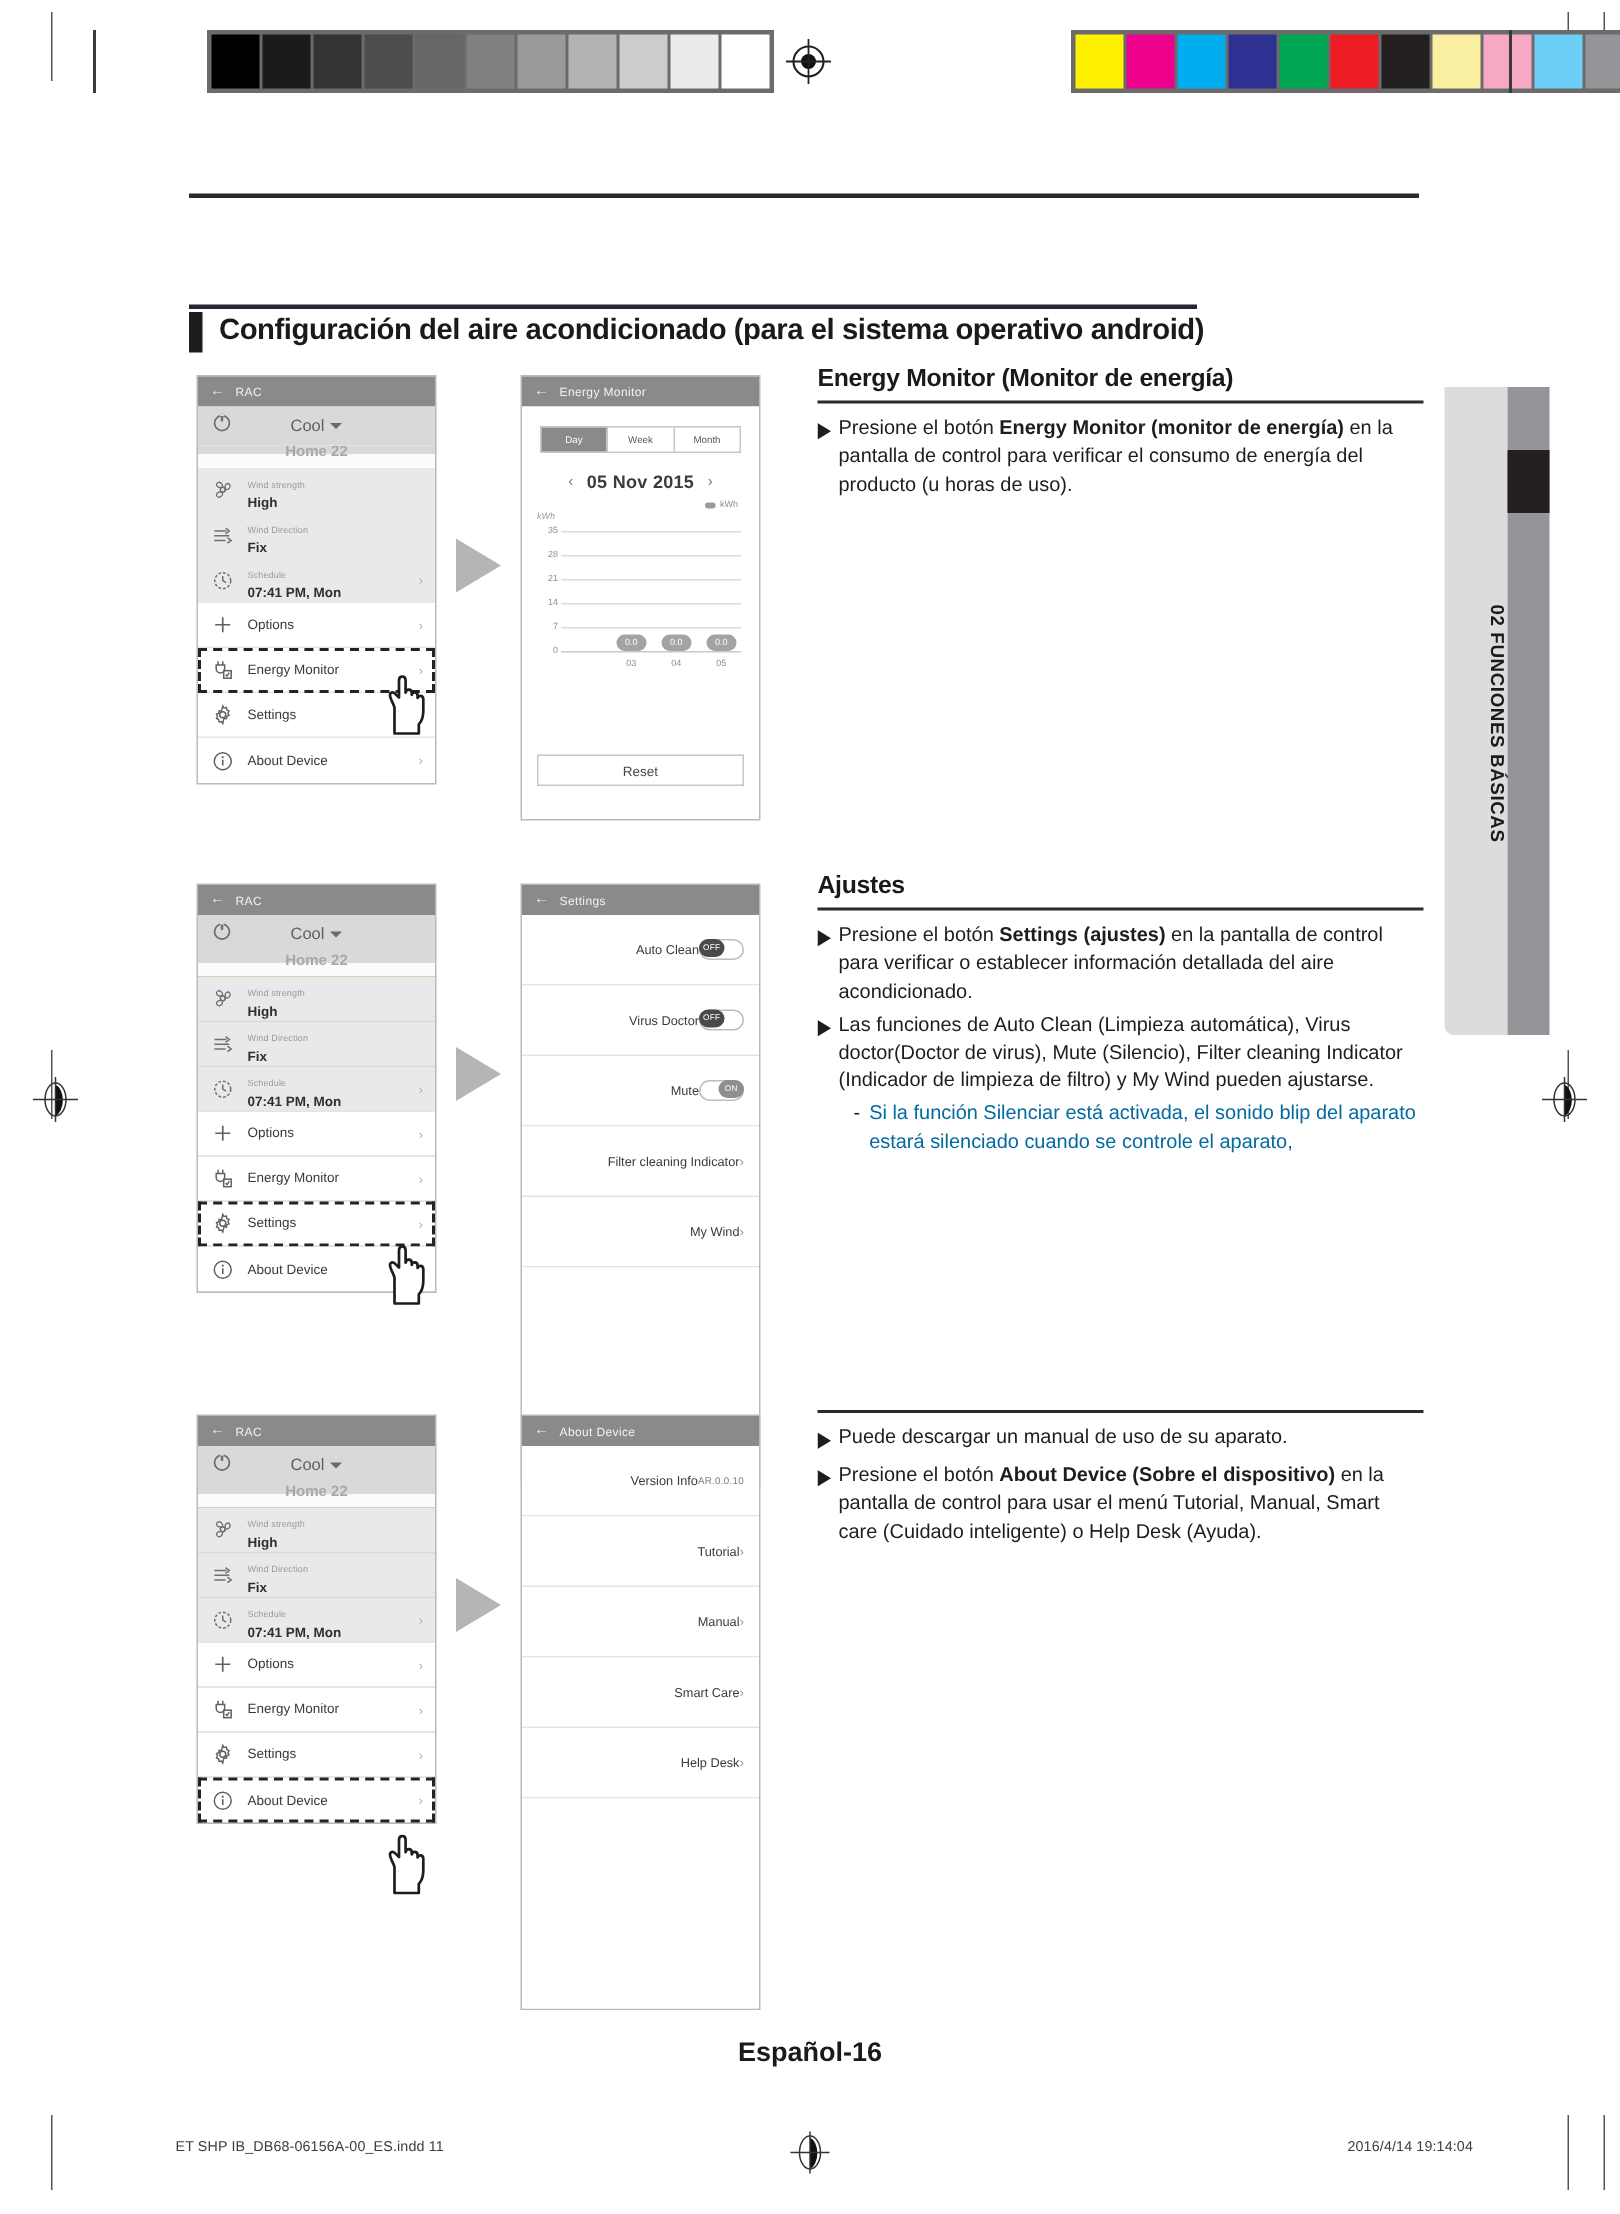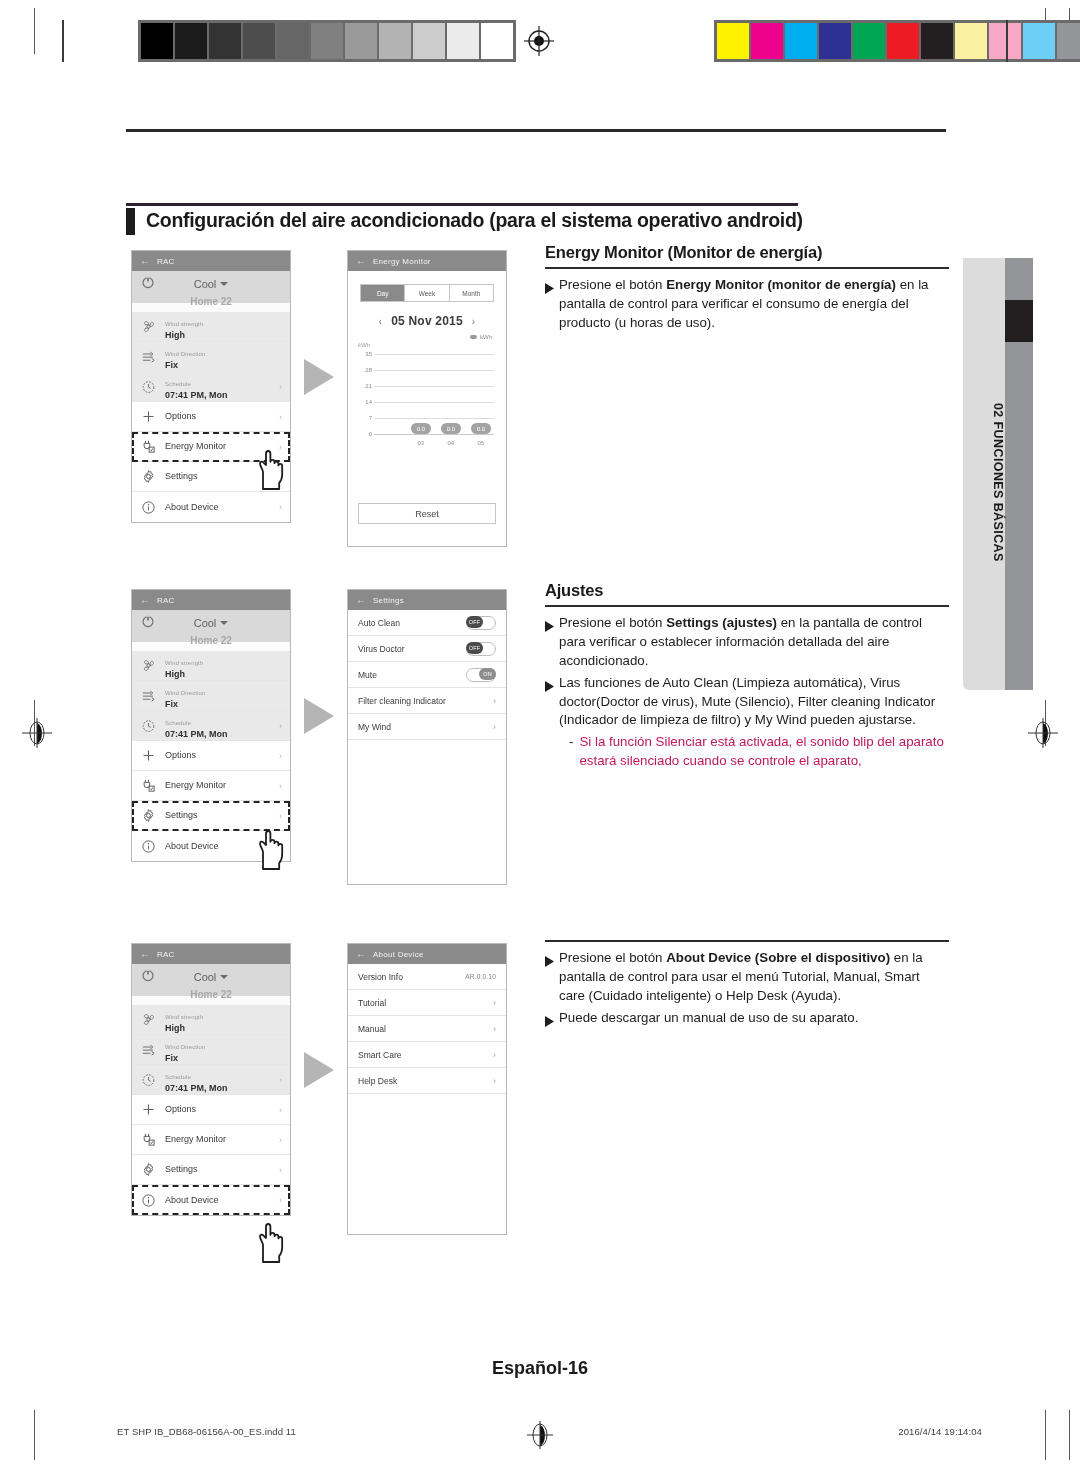--- a/index.html
+++ b/index.html
@@ -101,22 +101,22 @@
   .gl.base{background:#c9c9c9;}
   .yt{position:absolute;left:0;width:16px;text-align:right;font-size:6px;color:#8d8d8d;transform:translateY(-50%);}
   .xt{position:absolute;font-size:6px;color:#8d8d8d;transform:translateX(-50%);}
   .bubble{position:absolute;width:20px;height:11px;border-radius:6px;background:#a3a3a3;color:#fff;
           font-size:6px;display:flex;align-items:center;justify-content:center;transform:translate(-50%,-100%);}
   .resetbtn{position:absolute;left:10px;right:10px;bottom:22px;height:19px;border:1px solid #c6c6c6;
             display:flex;align-items:center;justify-content:center;font-size:9px;color:#4a4a4a;background:#fff;}
 
   
   .plain-row{
-    display:flex;align-items:center;justify-content:space-between;
-    height:26px;padding:0 10px;box-sizing:border-box;
+    display:flex;align-items:center;justify-content:flex-end;
+    height:47px;padding:0 10px;box-sizing:border-box;
     border-bottom:1px solid #e4e4e4;font-size:8.5px;color:#3a3a3a;background:#fff;
   }
   .plain-row .val{font-size:6.5px;color:#7d7d7d;letter-spacing:.2px;}
   .plain-row .chev{font-size:9px;color:#9a9a9a;}
   .toggle{width:28px;height:12px;border-radius:7px;border:1px solid #bdbdbd;position:relative;background:#fff;}
   .toggle .knob{position:absolute;top:-1px;width:17px;height:12px;border-radius:7px;display:flex;align-items:center;justify-content:center;font-size:5.5px;color:#fff;letter-spacing:.2px;}
   .toggle.off .knob{left:-1px;background:#4a4a4a;}
   .toggle.on .knob{right:-1px;background:#8e8e8e;}
   .filler{height:150px;background:#fff;}
 
@@ -127,21 +127,21 @@
   .sect{position:absolute;left:545px;width:404px;}
   .sect h2{margin:0;font-size:16.5px;font-weight:bold;color:#1a1a1a;letter-spacing:-.2px;}
   .sect .hr{height:2px;background:#2b2b2b;margin-top:5px;}
   .bullets{margin-top:7px;}
   .bul{display:flex;gap:5px;margin-bottom:3px;}
   .bul .tri{flex:0 0 auto;width:9px;margin-top:4px;}
   .bul .bt{font-size:13.3px;line-height:1.42;color:#1d1d1d;}
   .bul .bt b{font-weight:bold;}
   .sub{display:flex;gap:6px;margin:1px 0 3px 24px;}
   .sub .dsh{flex:0 0 auto;font-size:13.3px;line-height:1.42;color:#1d1d1d;}
-  .sub .bt{font-size:13.3px;line-height:1.42;color:#be185d;}
+  .sub .bt{font-size:13.3px;line-height:1.42;color:#0369a1;}
 
   
   .pagenum{position:absolute;left:0;right:0;top:1358px;text-align:center;font-size:18px;font-weight:bold;color:#1a1a1a;}
   .ftr{position:absolute;top:1426px;left:0;right:0;height:20px;}
   .ftr .lf{position:absolute;left:88px;top:0;font-size:9.5px;color:#3d3d3d;letter-spacing:.1px;margin-left:29px;}
   .ftr .rt{position:absolute;right:98px;top:0;font-size:9.5px;color:#3d3d3d;letter-spacing:.1px;}
   .ftr .mid{position:absolute;left:50%;top:-6px;transform:translateX(-50%);}
 </style>
 </head>
 <body>
@@ -728,29 +728,29 @@
 
   <div class="sect" style="top:935px;">
     <div class="hr"></div>
     <div class="bullets">
       <div class="bul">
         <span class="tri">
           <svg width="9" height="11" viewBox="0 0 9 11">
               <path d="M0 0 L9 5.5 L0 11 Z" fill="#1d1d1d"></path>
             </svg>
         </span>
-        <span class="bt"><span>Presione el botón </span><b>About Device (Sobre el dispositivo)</b><span> en la pantalla de control para usar el menú Tutorial, Manual, Smart care (Cuidado inteligente) o Help Desk (Ayuda).</span></span>
+        <span class="bt">Puede descargar un manual de uso de su aparato.</span>
       </div>
       <div class="bul">
         <span class="tri">
           <svg width="9" height="11" viewBox="0 0 9 11">
               <path d="M0 0 L9 5.5 L0 11 Z" fill="#1d1d1d"></path>
             </svg>
         </span>
-        <span class="bt">Puede descargar un manual de uso de su aparato.</span>
+        <span class="bt"><span>Presione el botón </span><b>About Device (Sobre el dispositivo)</b><span> en la pantalla de control para usar el menú Tutorial, Manual, Smart care (Cuidado inteligente) o Help Desk (Ayuda).</span></span>
       </div>
     </div>
   </div>
 
   <div class="pagenum">Español-16</div>
   <div class="ftr">
     <span class="lf">ET SHP IB_DB68-06156A-00_ES.indd   11</span>
     <span class="mid">
       <svg width="30" height="30" viewBox="0 0 30 30">
         <ellipse cx="15" cy="15" rx="7" ry="11" fill="none" stroke="#333" stroke-width="1"></ellipse>

